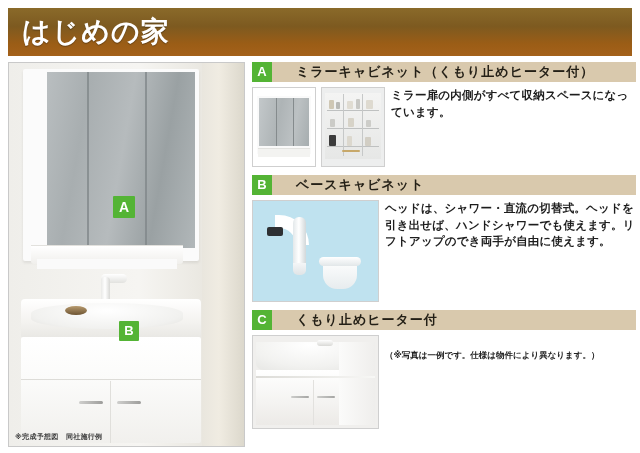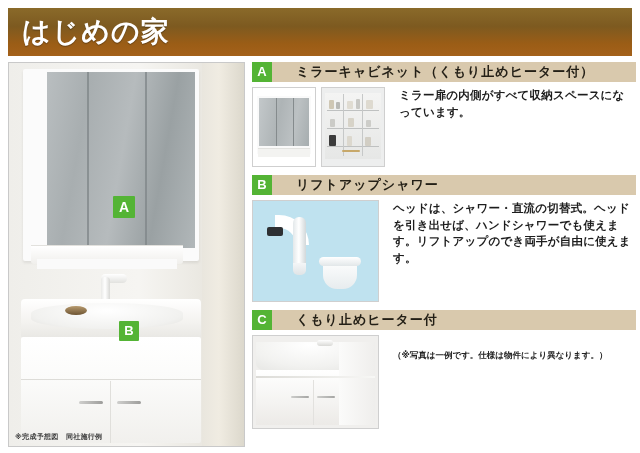--- a/index.html
+++ b/index.html
@@ -111,21 +111,21 @@
   .sec-title{
     flex:1;color:#231f16;font-size:13px;font-weight:700;
     line-height:20px;padding-left:24px;letter-spacing:1px;
     font-family:"Liberation Serif","DejaVu Serif",serif;
     white-space:nowrap;overflow:hidden;
   }
   .sec-body{display:flex;margin-top:5px;}
   .thumbs{display:flex;gap:5px;}
   .thumb{border:1px solid #cfcfcf;background:#ffffff;position:relative;overflow:hidden;}
   .desc{
-    flex:1;padding-left:14px;color:#1d1d1d;
+    flex:1;padding-left:6px;color:#1d1d1d;
     font-size:11.5px;line-height:1.45;letter-spacing:.2px;
     font-family:"Liberation Serif","DejaVu Serif",serif;
     font-weight:700;
   }
   .note{
     margin-top:14px;font-size:8.5px;color:#222;font-weight:700;
     font-family:"Liberation Sans","DejaVu Sans",sans-serif;
     letter-spacing:0;
   }
 
@@ -268,21 +268,21 @@
             <div class="it i12"></div>
           </div>
         </div>
         <div class="desc">ミラー扉の内側がすべて収納スペースになっています。</div>
       </div>
     </div>
 
     <div class="section">
       <div class="sec-head">
         <div class="sec-badge">B</div>
-        <div class="sec-title">リフトアップシャワー</div>
+        <div class="sec-title">ベースキャビネット</div>
       </div>
       <div class="sec-body">
         <div class="thumbs">
           <div class="thumb t-b">
             <div class="bend"></div>
             <div class="arm"></div>
             <div class="nozzle"></div>
             <div class="tip"></div>
             <div class="base2"></div>
             <div class="lever"></div>

